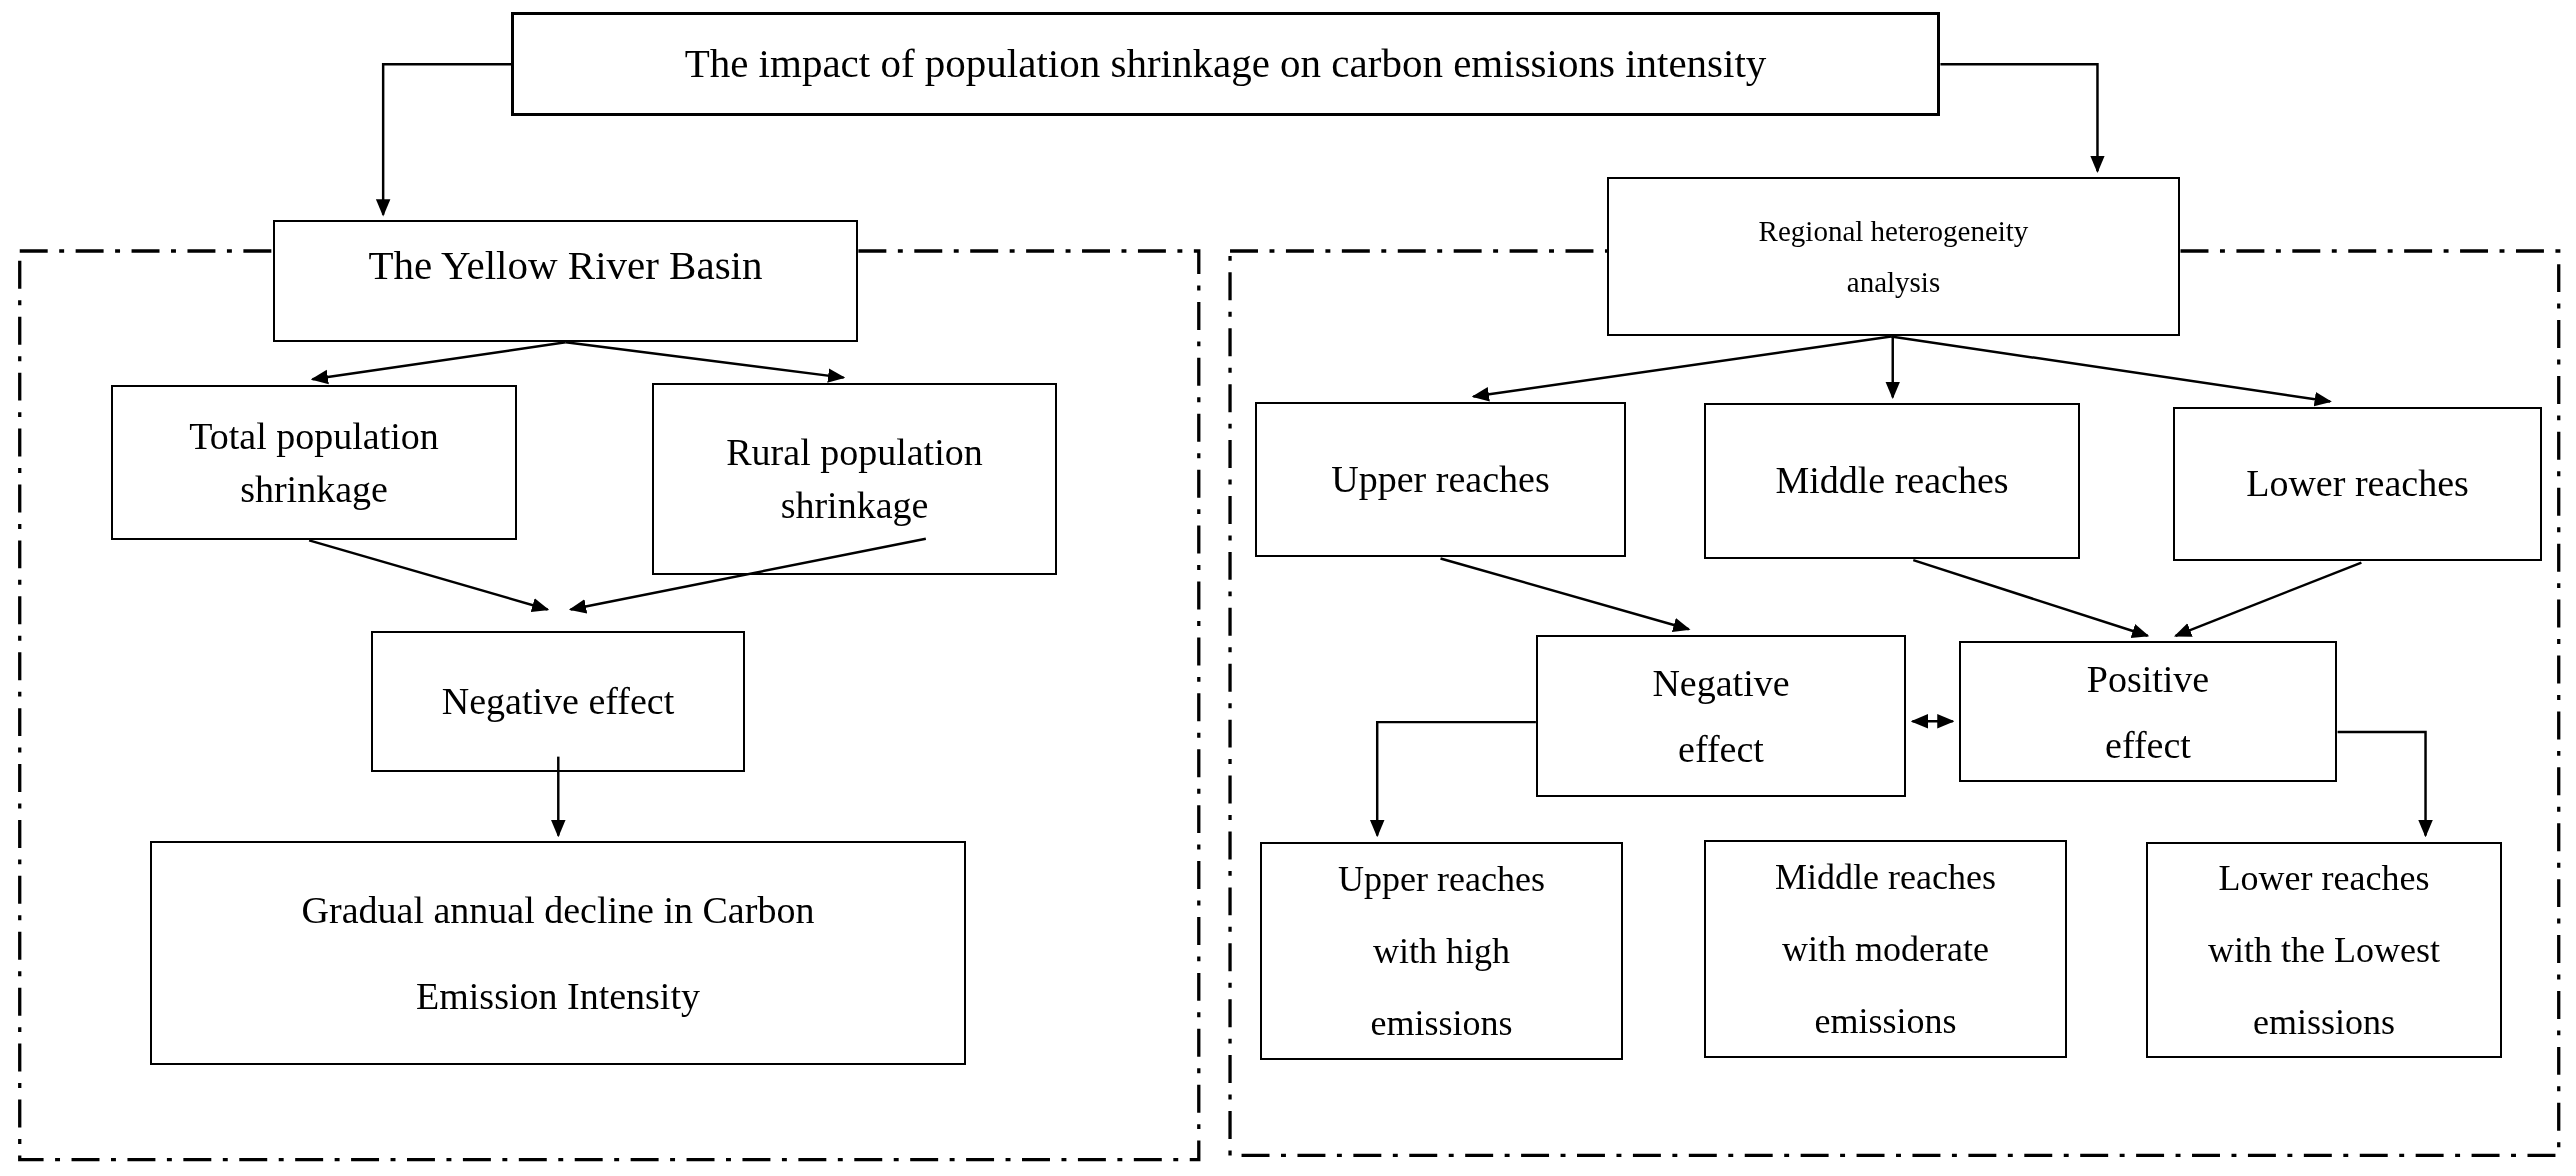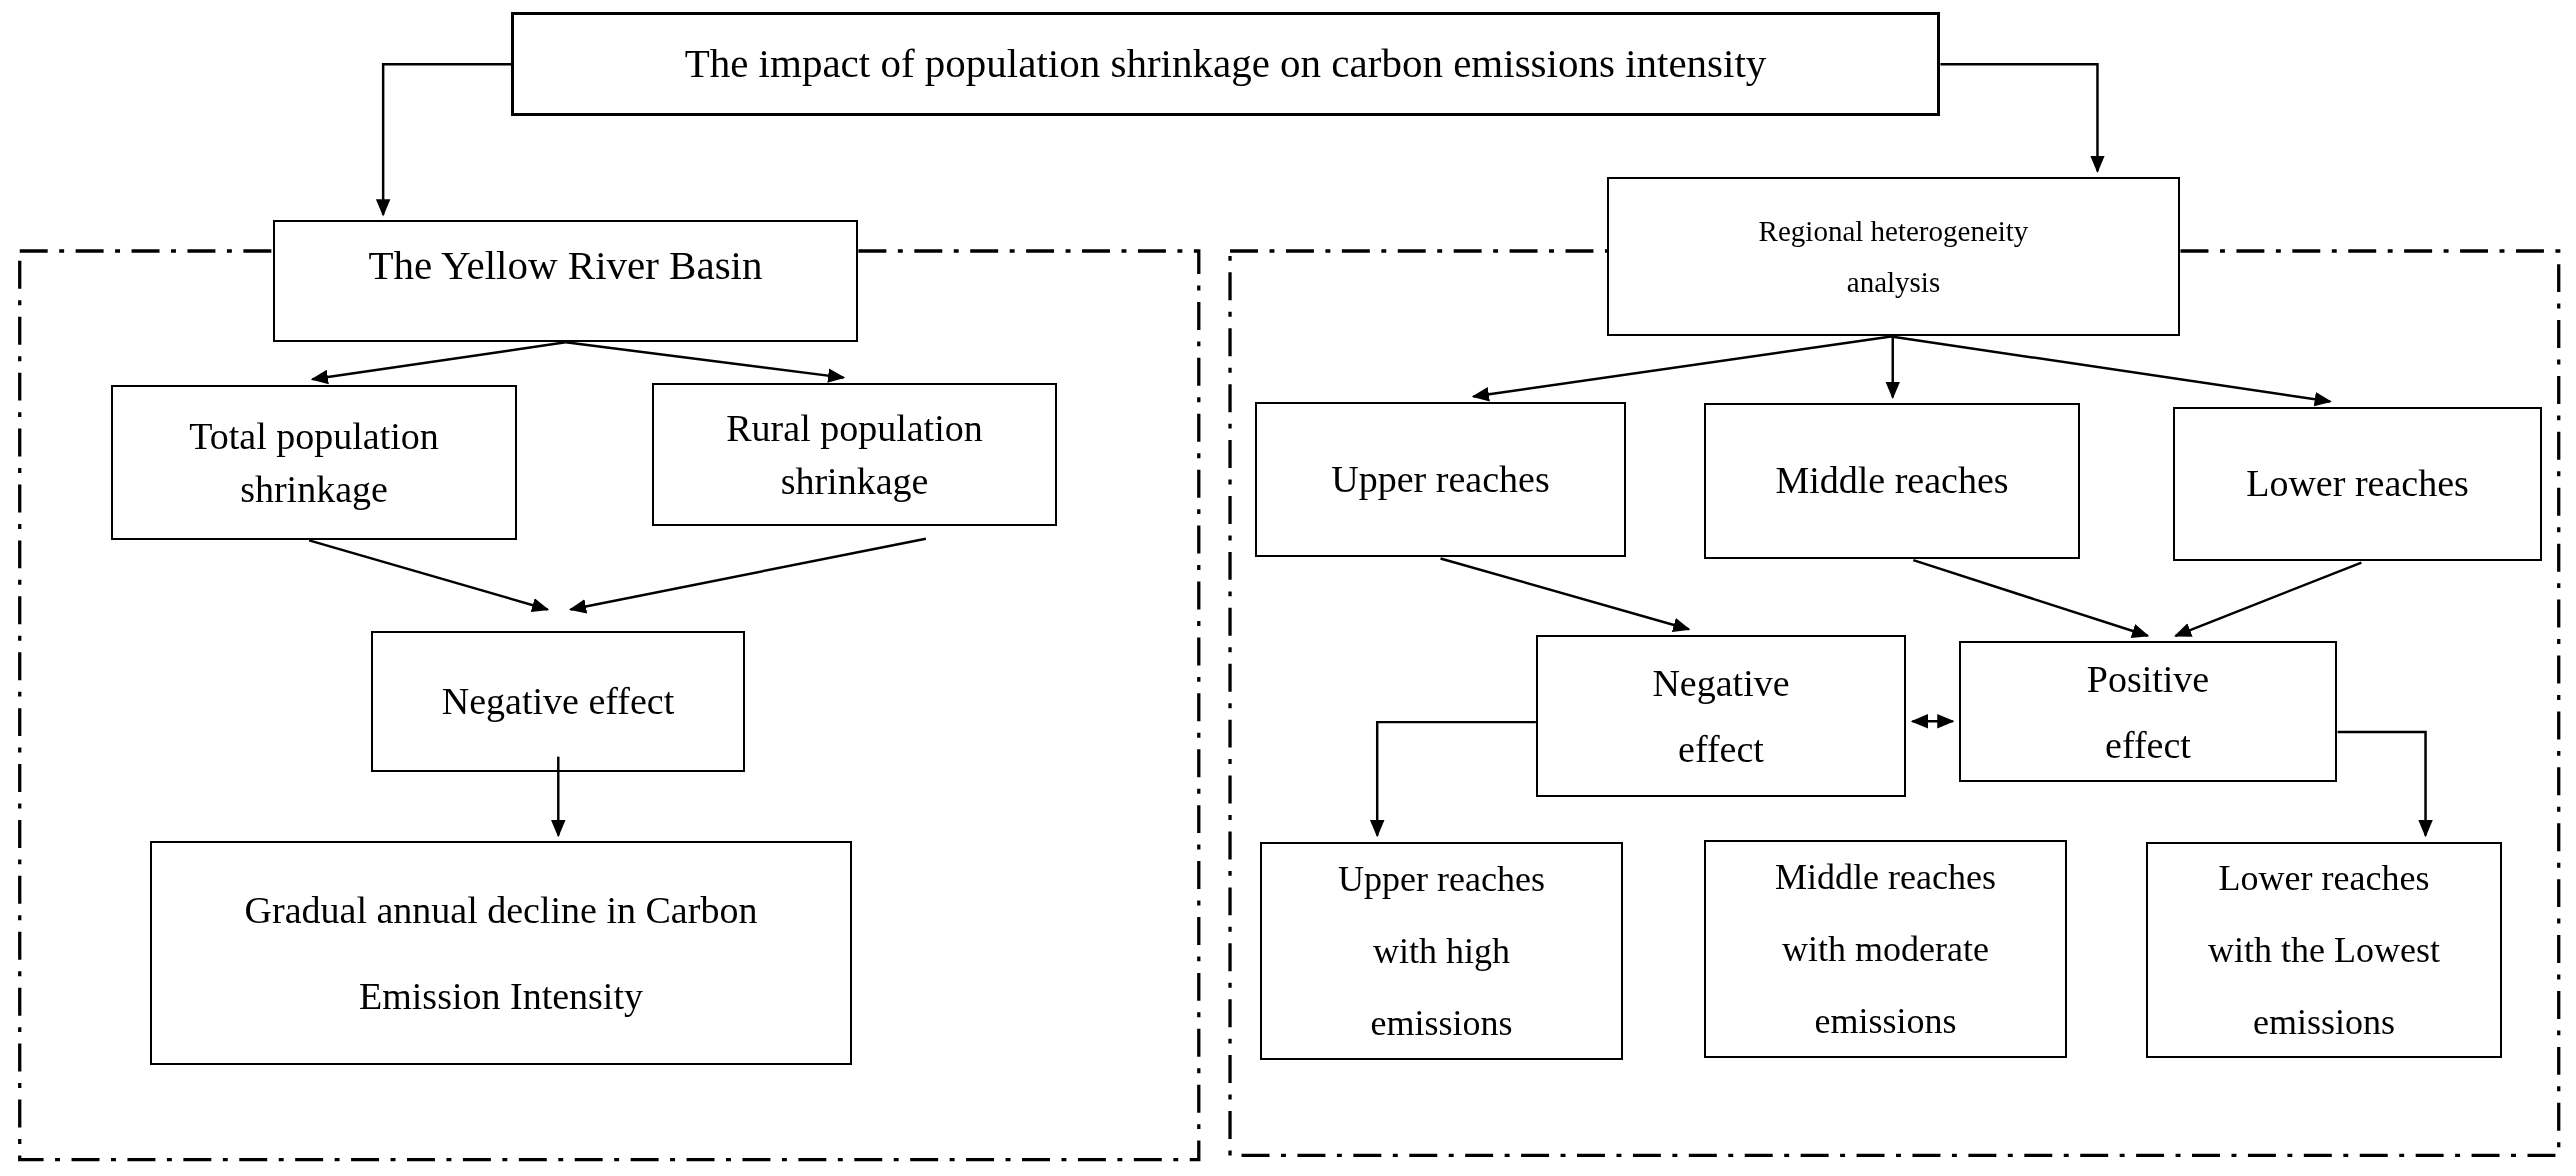--- a/index.html
+++ b/index.html
@@ -23,23 +23,23 @@
     align-items:center;justify-content:center;
     text-align:right;
     z-index:1;
     line-height:1.25;
   }
   .box .ln{display:block;white-space:nowrap;}
 
   #box-title   {left:511px;  top:11.5px;   width:1429px; height:104px; font-size:41px; border-width:3.3px;}
   #box-yrb     {left:273px;  top:220px;  width:585px;  height:122px; font-size:41px; justify-content:flex-start; padding-top:18px;}
   #box-total   {left:91px;  top:385px;  width:406px;  height:155px; font-size:38px; line-height:53px;margin-left:20px;}
-  #box-rural   {left:652px;  top:383px;  width:405px;  height:143px; font-size:38px; line-height:53px;}
+  #box-rural   {left:652px;  top:383px;  width:405px;  height:192px; font-size:38px; line-height:53px;}
   #box-negleft {left:371px;  top:615px;  width:374px;  height:141px; font-size:38px;margin-top:16px;}
-  #box-gradual {left:150px;  top:841px; width:702px;  height:224px; font-size:38px; line-height:61px;gap:25px;}
+  #box-gradual {left:150px;  top:841px; width:816px;  height:224px; font-size:38px; line-height:61px;gap:25px;}
 
   #box-regional{left:1607px; top:177px;  width:573px;  height:159px; font-size:29px; line-height:51px;}
   #box-upper   {left:1255px; top:402px;  width:371px;  height:155px; font-size:38px;}
   #box-middle  {left:1704px; top:403px;  width:376px;  height:156px; font-size:38px;}
   #box-lower   {left:2173px; top:407px;  width:369px;  height:154px; font-size:38px;}
   #box-negright{left:1536px; top:635px;  width:370px;  height:162px; font-size:38px; line-height:66px;}
   #box-pos     {left:1959px; top:641px;  width:378px;  height:141px; font-size:38px; line-height:66px;}
   #box-upperem {left:1260px; top:842px; width:363px;  height:218px; font-size:36px; line-height:72px;}
   #box-middleem{left:1704px; top:840px; width:363px;  height:218px; font-size:36px; line-height:72px;}
   #box-lowerem {left:2146px; top:842px; width:356px;  height:216px; font-size:36px; line-height:72px;}

